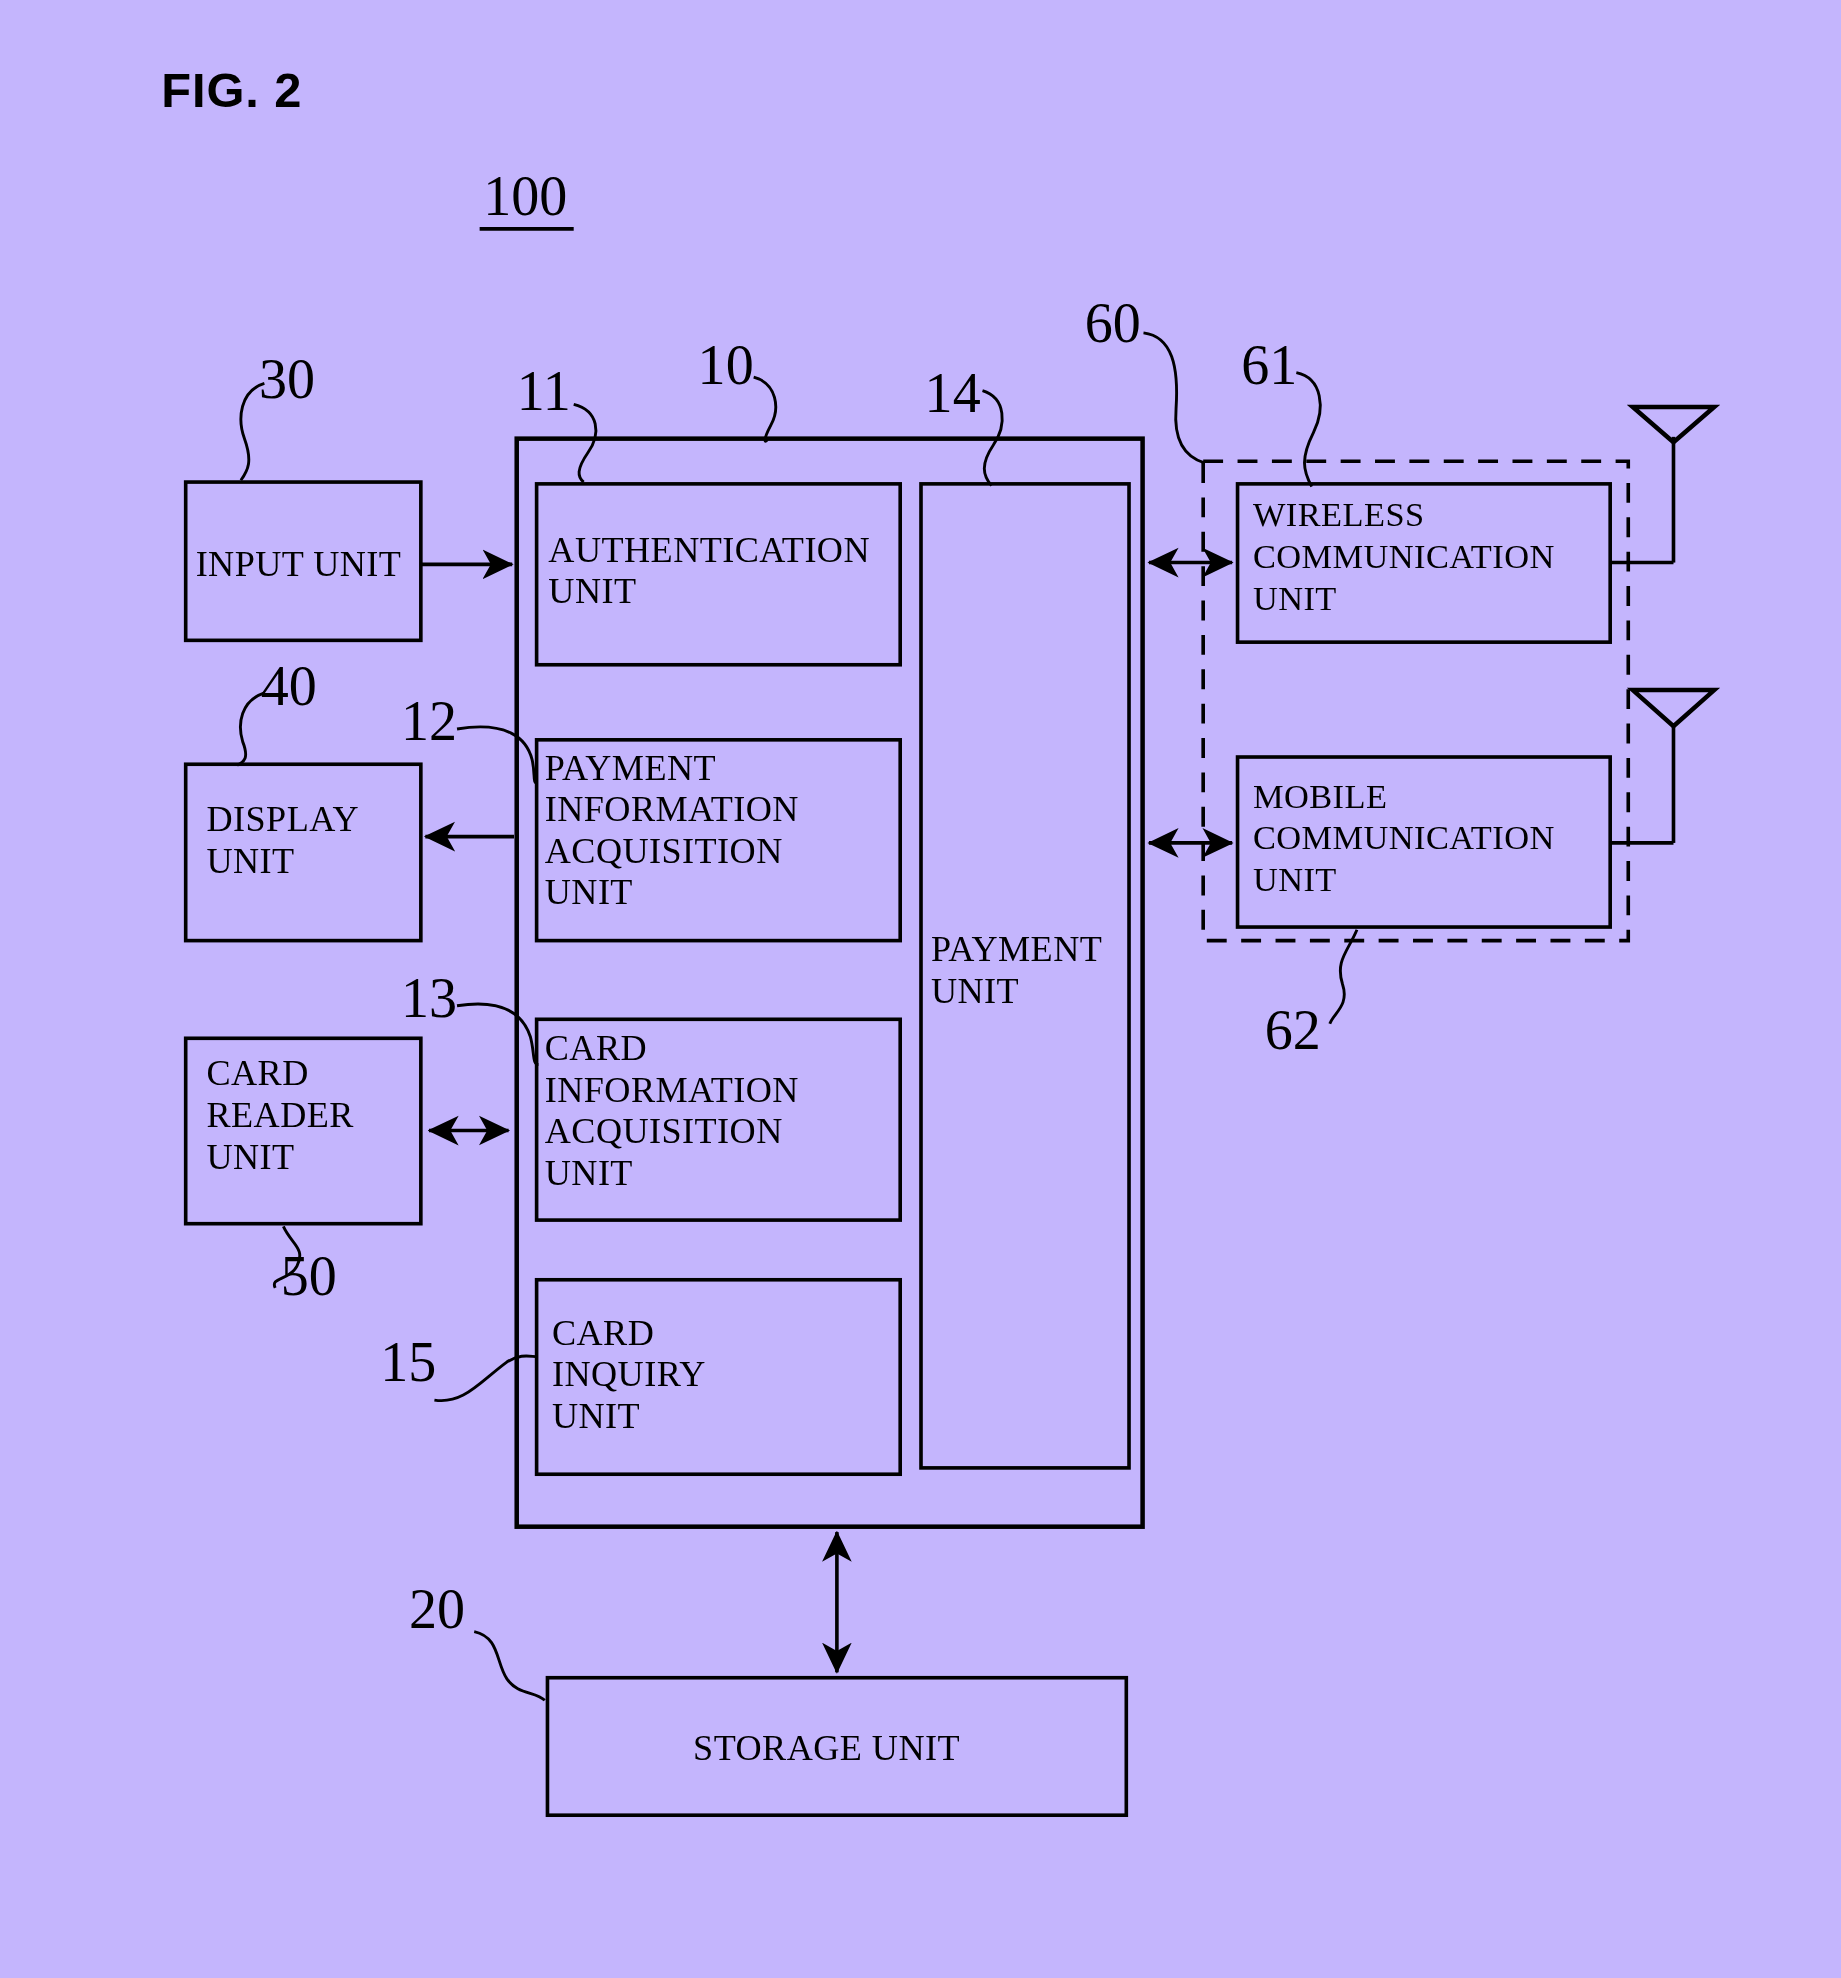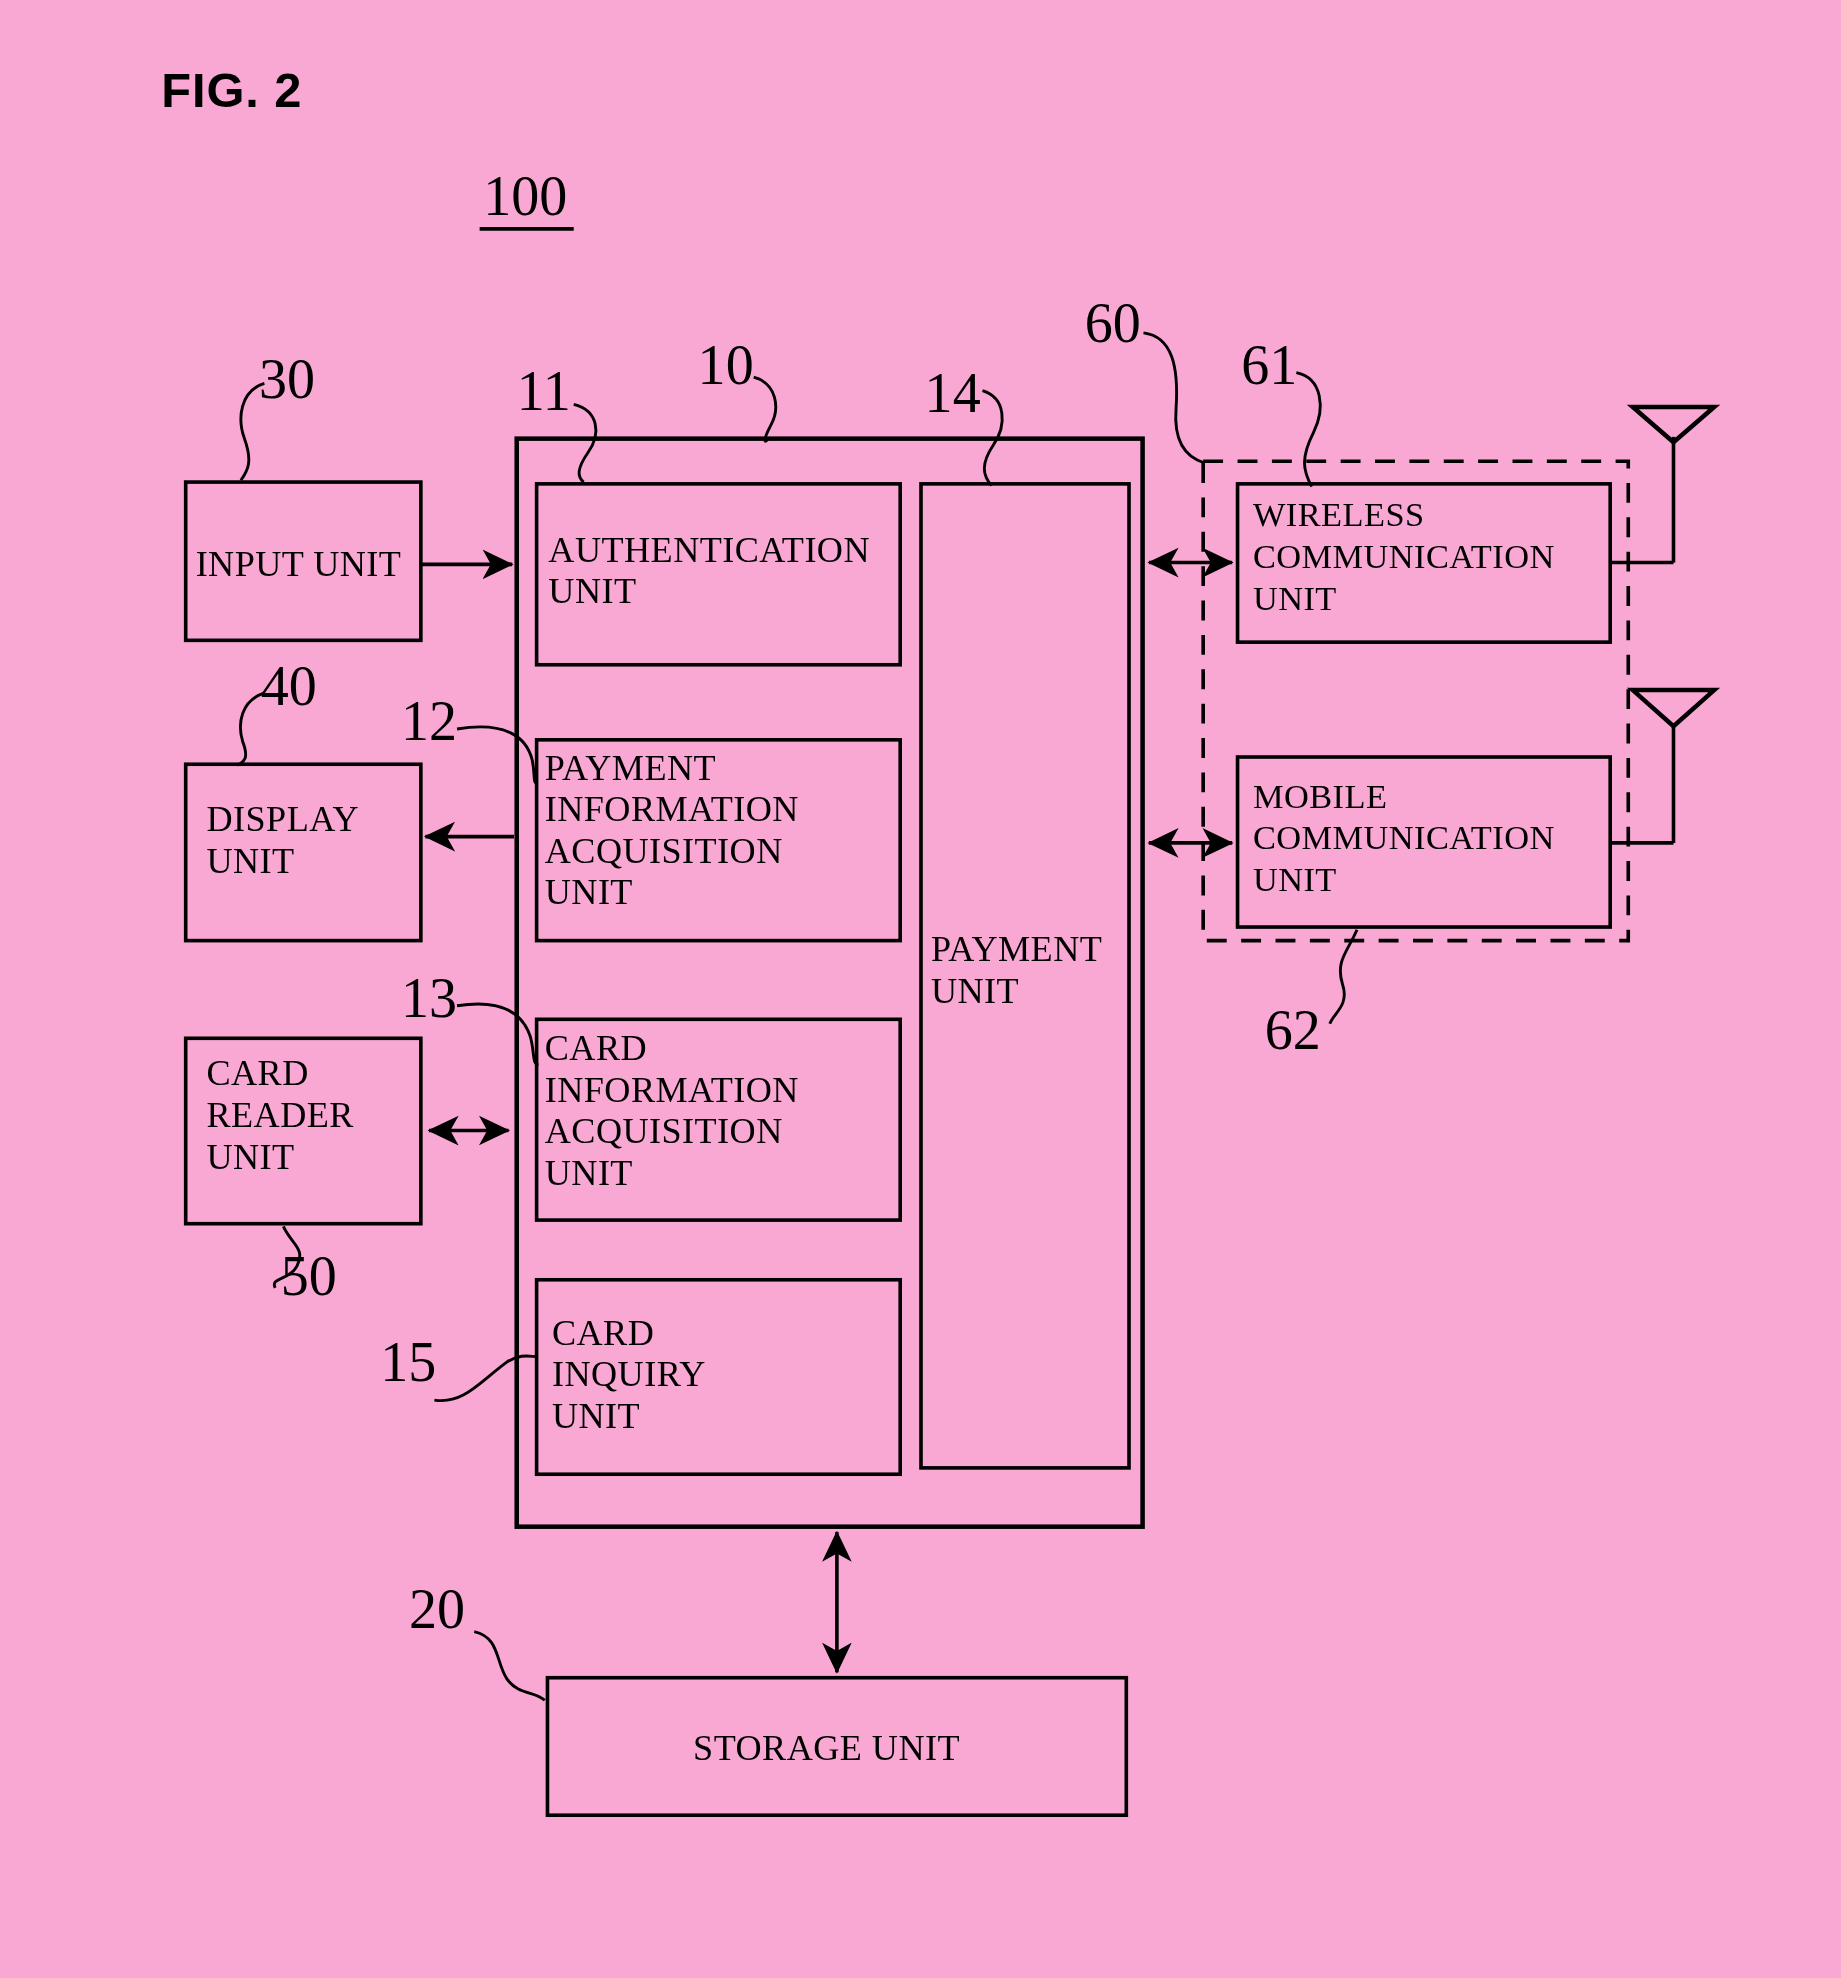--- a/index.html
+++ b/index.html
@@ -10,21 +10,21 @@
   body {
     width: 1842px;
     height: 1978px;
     font-family: "Liberation Serif", serif;
     overflow: hidden;
   }
   #figure-root {
     position: relative;
     width: 1842px;
     height: 1978px;
-    background: #f9a8d4;
+    background: #c4b5fd;
   }
   svg#diagram {
     position: absolute;
     top: 0;
     left: 0;
     width: 1842px;
     height: 1978px;
     display: block;
   }
   .fig-title {

